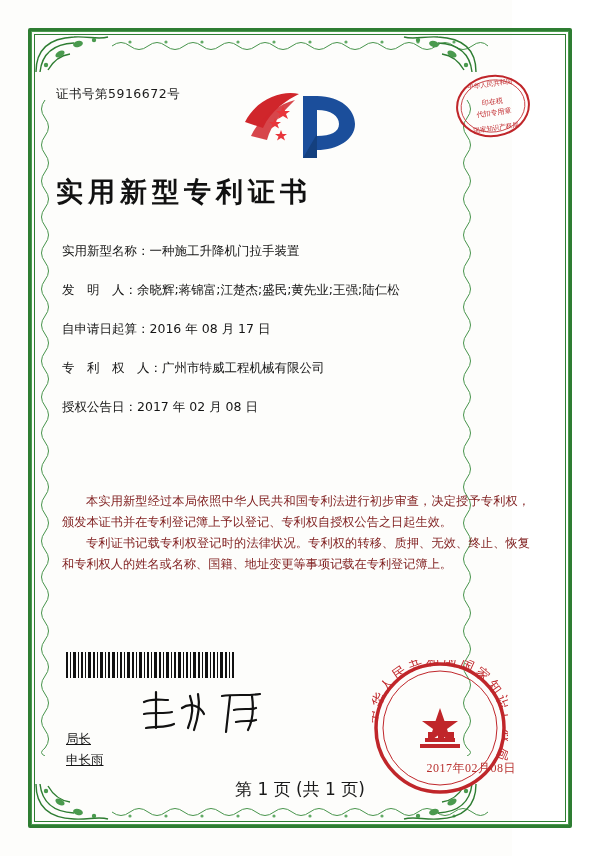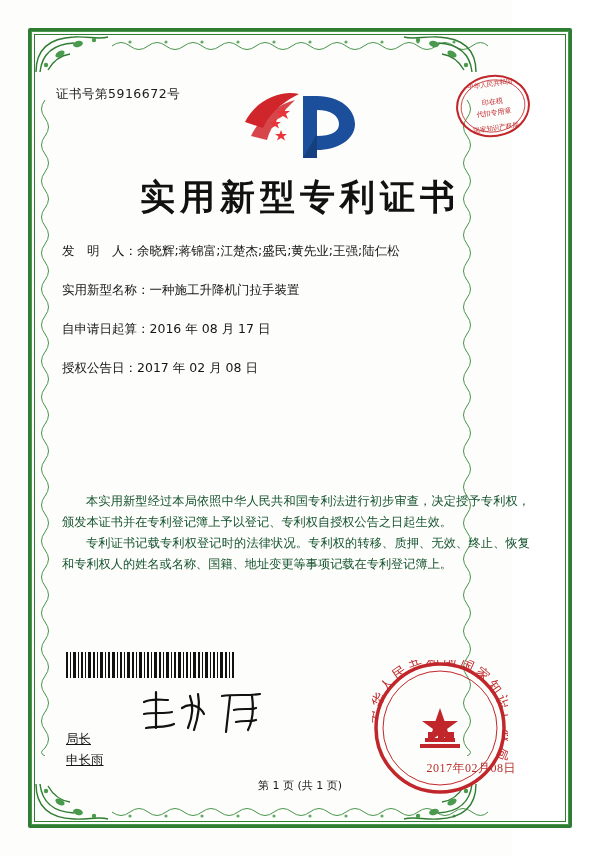--- a/index.html
+++ b/index.html
@@ -110,22 +110,21 @@
     top: 14px;
     width: 82px;
     height: 72px;
   }
 
   .title {
     position: absolute;
     top: 118px;
     left: 0;
     width: 100%;
-    text-align: center;
-    font-size: 35px;
+    font-size: 27px;
     font-weight: bold;
     letter-spacing: 5px;
     color: #111;
     font-family: "DejaVu Serif", "Liberation Serif", serif;
   }
 
   .fields {
     position: absolute;
     top: 186px;
     left: 6px;
@@ -146,21 +145,21 @@
   }
 
   .body-text {
     position: absolute;
     top: 435px;
     left: 6px;
     width: 468px;
     font-size: 12.2px;
     line-height: 20.5px;
     text-align: justify;
-    color: #14532d;
+    color: #7f1d1d;
   }
   .body-text p {
     margin: 0 0 1px 0;
     text-indent: 24px;
   }
 
   
   .barcode {
     position: absolute;
     left: 10px;
@@ -203,21 +202,21 @@
     letter-spacing: .5px;
     font-family: Liberation Serif, serif;
   }
 
   .page-no {
     position: absolute;
     left: 0;
     top: 722px;
     width: 100%;
     text-align: center;
-    font-size: 11px;
+    font-size: 17px;
     color: #1a1a1a;
   }
 </style>
 </head>
 <body>
 
 <div class="page">
 
   <div class="border-outer"></div>
   <div class="border-mid"></div>
@@ -369,27 +368,30 @@
           <text x="41" y="45" font-size="7" fill="#c0262a" text-anchor="middle" font-family="DejaVu Sans, sans-serif">代扣专用章</text>
           <text x="41" y="60" font-size="6.5" fill="#c0262a" text-anchor="middle" font-family="DejaVu Sans, sans-serif">国家知识产权局</text>
         </g>
       </svg>
     </div>
 
     <div class="title">实用新型专利证书</div>
 
     <div class="fields">
       <div class="field-row">
+        <span class="lbl">实用新型名称：</span><span class="val">一种施工升降机门拉手装置</span>
+      </div>
+      <div class="field-row">
         <span class="lbl">发　明　人：</span><span class="val">余晓辉;蒋锦富;江楚杰;盛民;黄先业;王强;陆仁松</span>
       </div>
       <div class="field-row">
-        <span class="lbl">实用新型名称：</span><span class="val">一种施工升降机门拉手装置</span>
+        <span class="lbl">自申请日起算：</span><span class="val">2016 年 08 月 17 日</span>
       </div>
       <div class="field-row">
-        <span class="lbl">自申请日起算：</span><span class="val">2016 年 08 月 17 日</span>
+        <span class="lbl">专　利　权　人：</span><span class="val">广州市特威工程机械有限公司</span>
       </div>
       <div class="field-row">
         <span class="lbl">授权公告日：</span><span class="val">2017 年 02 月 08 日</span>
       </div>
     </div>
 
     <div class="body-text">
       <p>本实用新型经过本局依照中华人民共和国专利法进行初步审查，决定授予专利权，颁发本证书并在专利登记簿上予以登记、专利权自授权公告之日起生效。</p>
       <p>专利证书记载专利权登记时的法律状况。专利权的转移、质押、无效、终止、恢复和专利权人的姓名或名称、国籍、地址变更等事项记载在专利登记簿上。</p>
     </div>

